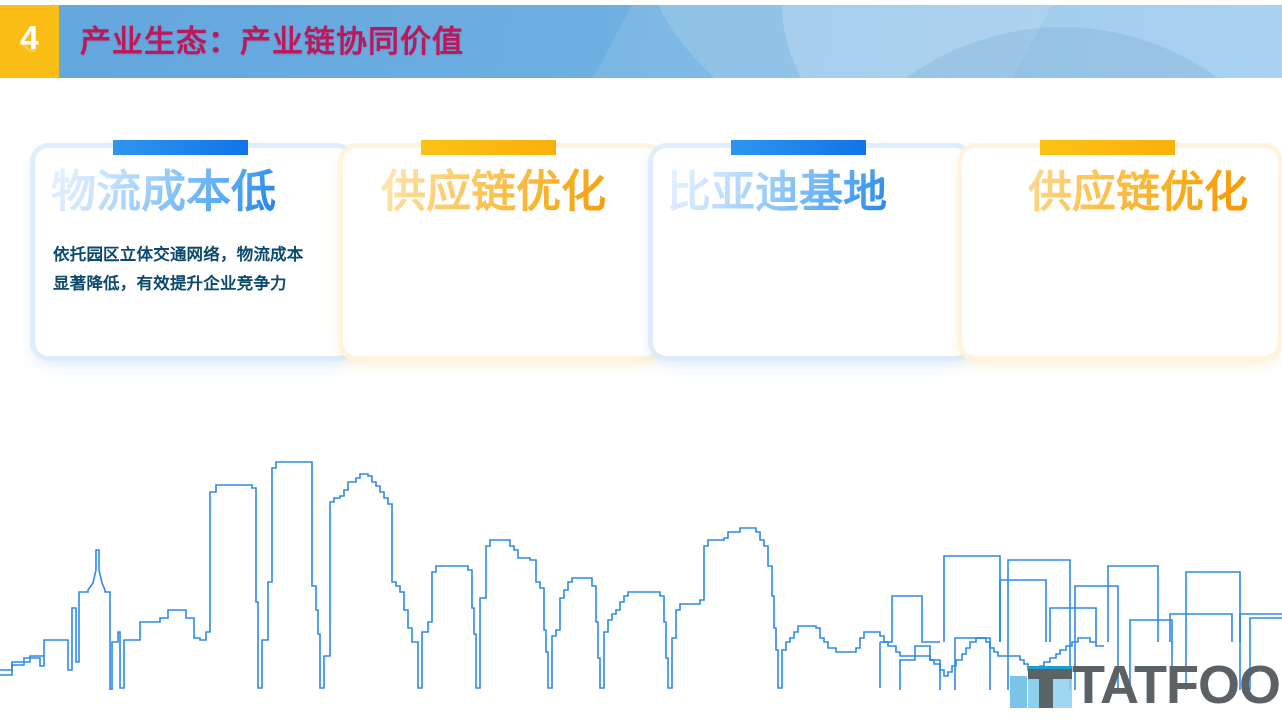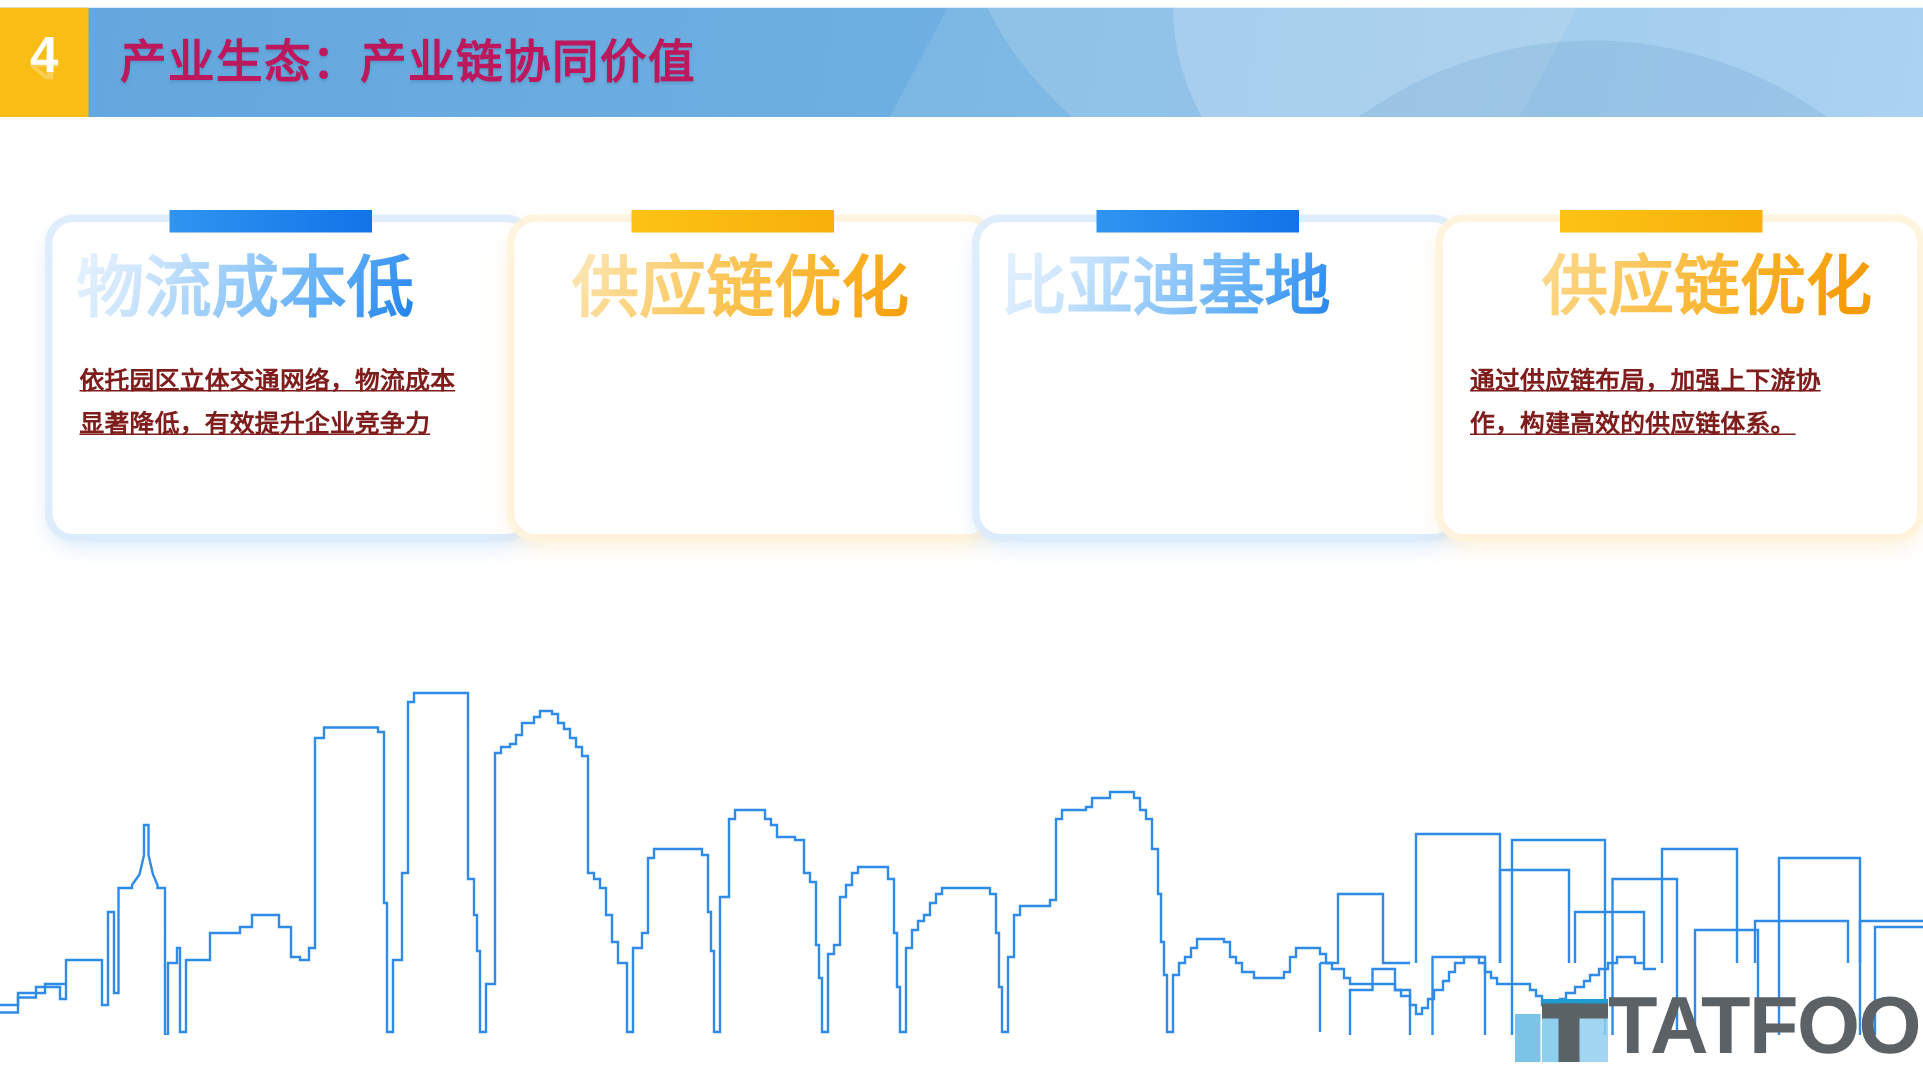--- a/index.html
+++ b/index.html
@@ -106,23 +106,22 @@
   }
   .card-title.c1{ font-size:45px;left:16px; }
   .card-title.c2{ font-size:45px;left:38px; }
   .card-title.c3{ font-size:44px;left:14px; }
   .card-title.c4{ font-size:44px;left:28px;text-align:right; }
   .card-body{
     position:absolute;left:18px;top:92px;width:252px;
     font-size:16.5px;
     font-weight:bold;
     line-height:29px;
-    color:#7f1d1d;
+    color:#0c4a6e;
     letter-spacing:0.2px;
-    text-decoration:underline;
   }
 
   
   .skyline{
     position:absolute;left:0;top:370px;width:1282px;height:320px;
   }
   .skyline svg{display:block;}
 
   
   .logo{
@@ -178,21 +177,20 @@
   </div>
 
   <div class="card blue" style="left:653px;">
     <div class="card-accent blue"></div>
     <div class="card-title blue c3">比亚迪基地</div>
   </div>
 
   <div class="card amber" style="left:962px;">
     <div class="card-accent amber"></div>
     <div class="card-title amber c4">供应链优化</div>
-    <div class="card-body">通过供应链布局，加强上下游协作，构建高效的供应链体系。</div>
   </div>
 
 </div>
 
 <div class="skyline">
   <svg width="1282" height="320" viewBox="0 0 1282 320" fill="none" xmlns="http://www.w3.org/2000/svg">
     <g stroke="#2f8ae8" stroke-width="1.6" fill="none" stroke-linejoin="miter" stroke-linecap="butt">
 
       <path d="M0,305 L12,305 L12,295 L24,295 L24,288 L40,288 L40,296 L44,296
                L44,288 L44,270 L68,270 L68,300 L72,300 L72,252 L72,238 L76,238

